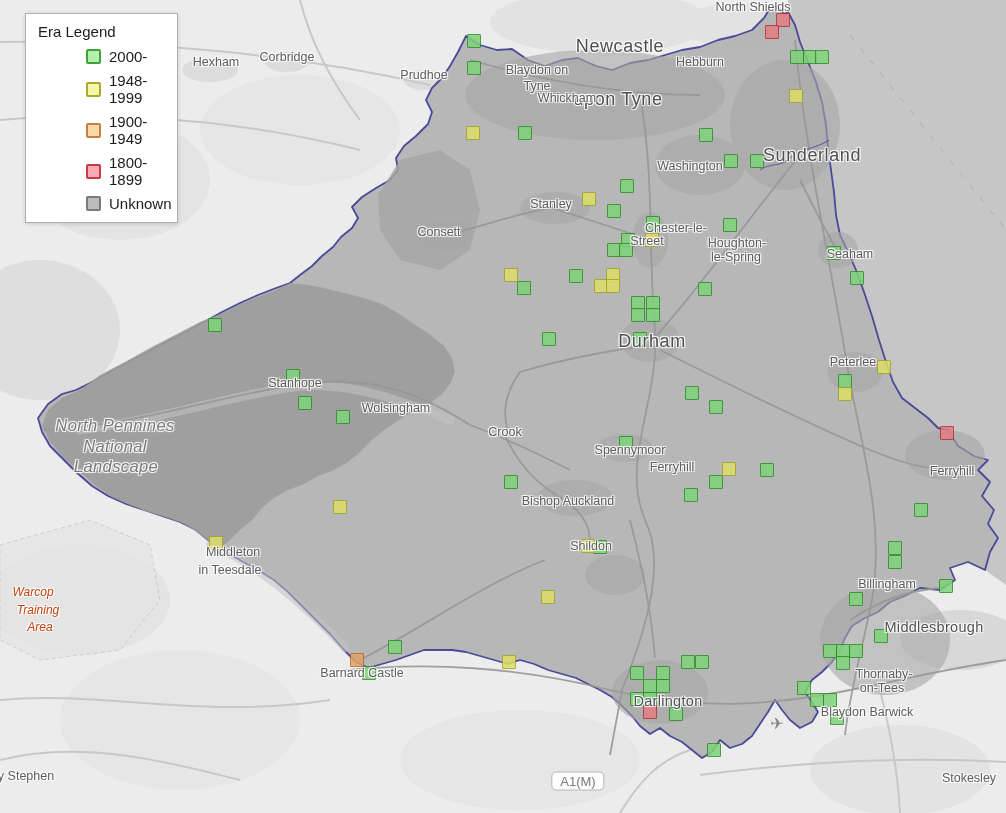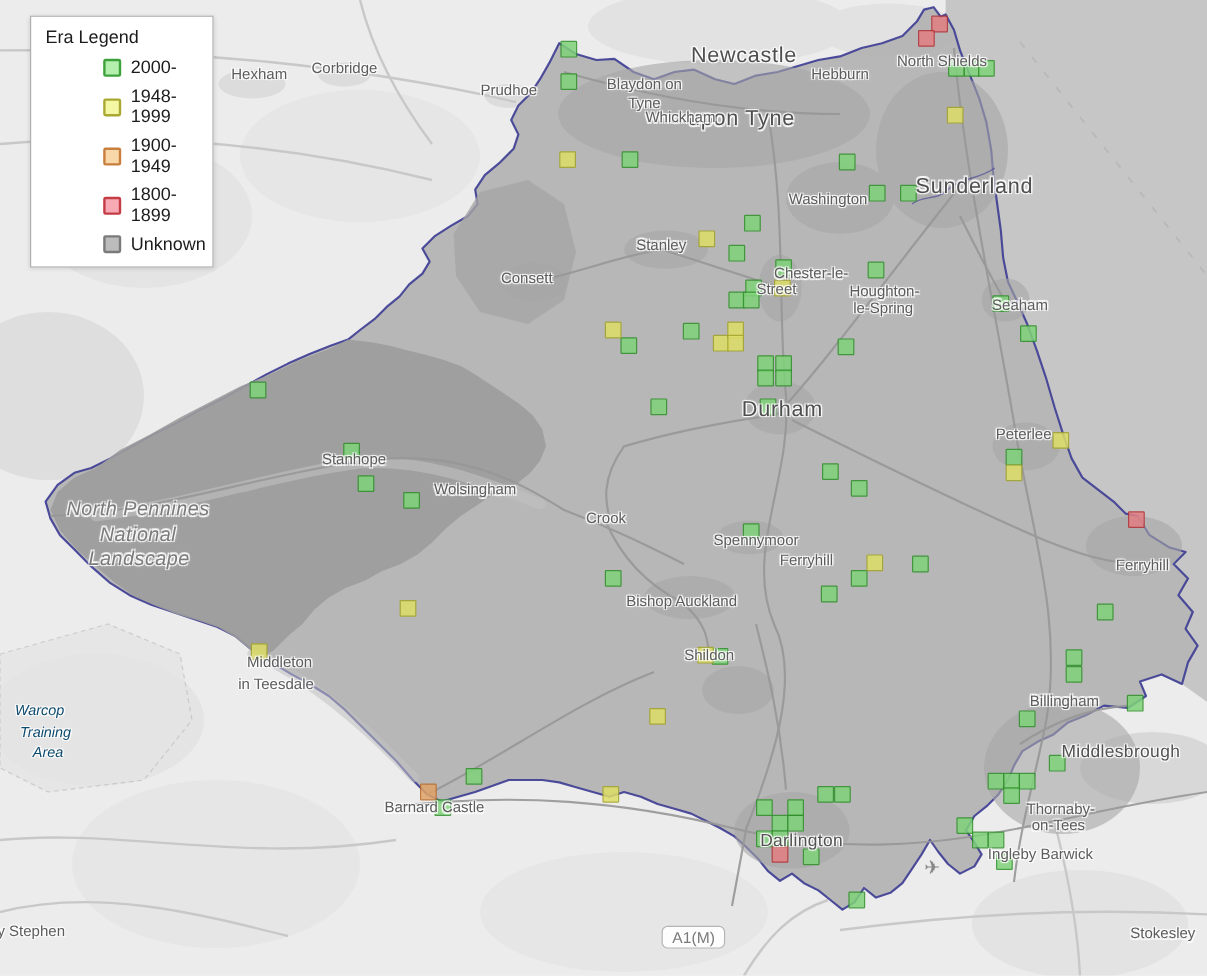--- a/index.html
+++ b/index.html
@@ -6,21 +6,21 @@
   body{font-family:"Liberation Sans", sans-serif;}
   #app{position:relative;width:1006px;height:813px;overflow:hidden;background:#ececec;}
   #basemap{position:absolute;left:0;top:0;z-index:1;}
   #markers-layer,#labels-layer{position:absolute;left:0;top:0;width:100%;height:100%;z-index:3;pointer-events:none;}
   .marker{position:absolute;width:14px;height:14px;box-sizing:border-box;border:1.5px solid;opacity:.85;border-radius:1px;pointer-events:auto;cursor:pointer;}
   .place-label{position:absolute;transform:translate(-50%,-50%);white-space:nowrap;color:#5c5c5c;font-size:12.5px;
     text-shadow:-1px -1px 0 rgba(255,255,255,.75),1px -1px 0 rgba(255,255,255,.75),-1px 1px 0 rgba(255,255,255,.75),1px 1px 0 rgba(255,255,255,.75),0 0 3px rgba(255,255,255,.9);}
   .place-label.city{font-size:18px;color:#4e4e4e;letter-spacing:.6px;}
   .place-label.city2{font-size:14.5px;color:#525252;letter-spacing:.3px;}
   .place-label.area{font-size:16.5px;font-style:italic;color:#7a7a7a;letter-spacing:.4px;}
-  .place-label.area-small{font-size:12px;font-style:italic;color:#0c4a6e;}
+  .place-label.area-small{font-size:12px;font-style:italic;color:#c2410c;}
   #road-badge{position:absolute;transform:translate(-50%,-50%);z-index:3;background:#fdfdfd;border:1.5px solid #b5b5b5;border-radius:5px;color:#7a7a7a;font-size:13px;padding:1px 8px;}
   #airport-icon{position:absolute;transform:translate(-50%,-50%);z-index:2;color:#878787;font-size:16px;}
   #legend{position:absolute;left:25px;top:13px;width:127px;z-index:5;background:#ffffff;border:1px solid #b0b0b0;box-shadow:0 1px 4px rgba(0,0,0,.15);padding:9px 12px 10px 12px;}
   .legend-title{font-size:15px;color:#1c1c1c;margin-bottom:8px;}
   .legend-item{display:flex;align-items:center;margin-bottom:7px;margin-left:48px;}
   .legend-item:last-child{margin-bottom:0;}
   .swatch{width:15px;height:15px;box-sizing:border-box;border:2px solid;border-radius:2px;margin-right:8px;flex:0 0 auto;}
   .legend-label{font-size:15px;color:#1c1c1c;}
 </style>
 </head>
@@ -209,21 +209,21 @@
   <div id="labels-layer">
       <div class="place-label town" style="left: 216px; top: 62px;">Hexham</div>
       <div class="place-label town" style="left: 287px; top: 57px;">Corbridge</div>
       <div class="place-label town" style="left: 424px; top: 75px;">Prudhoe</div>
       <div class="place-label town" style="left: 537px; top: 70px;">Blaydon on</div>
       <div class="place-label town" style="left: 537px; top: 86px;">Tyne</div>
       <div class="place-label city" style="left: 620px; top: 46px;">Newcastle</div>
       <div class="place-label city" style="left: 618px; top: 67px; margin-top: 32px;">upon Tyne</div>
       <div class="place-label town" style="left: 567px; top: 98px;">Whickham</div>
       <div class="place-label town" style="left: 700px; top: 62px;">Hebburn</div>
-      <div class="place-label town" style="left: 785px; top: 7px; margin-top: 44px;">North Shields</div>
+      <div class="place-label town" style="left: 753px; top: 7px;">North Shields</div>
       <div class="place-label city" style="left: 812px; top: 155px;">Sunderland</div>
       <div class="place-label town" style="left: 690px; top: 166px;">Washington</div>
       <div class="place-label town" style="left: 551px; top: 204px;">Stanley</div>
       <div class="place-label town" style="left: 676px; top: 228px;">Chester-le-</div>
       <div class="place-label town" style="left: 647px; top: 241px;">Street</div>
       <div class="place-label town" style="left: 737px; top: 243px;">Houghton-</div>
       <div class="place-label town" style="left: 736px; top: 257px;">le-Spring</div>
       <div class="place-label town" style="left: 439px; top: 232px;">Consett</div>
       <div class="place-label town" style="left: 850px; top: 254px;">Seaham</div>
       <div class="place-label city" style="left: 652px; top: 341px;">Durham</div>
@@ -243,21 +243,21 @@
       <div class="place-label area-small" style="left: 40px; top: 627px;">Area</div>
       <div class="place-label town" style="left: 233px; top: 552px;">Middleton</div>
       <div class="place-label town" style="left: 230px; top: 570px;">in Teesdale</div>
       <div class="place-label town" style="left: 362px; top: 673px;">Barnard Castle</div>
       <div class="place-label city2" style="left: 668px; top: 701px;">Darlington</div>
       <div class="place-label town" style="left: 952px; top: 471px;">Ferryhill</div>
       <div class="place-label town" style="left: 887px; top: 584px;">Billingham</div>
       <div class="place-label city2" style="left: 934px; top: 627px;">Middlesbrough</div>
       <div class="place-label town" style="left: 884px; top: 674px;">Thornaby-</div>
       <div class="place-label town" style="left: 882px; top: 688px;">on-Tees</div>
-      <div class="place-label town" style="left: 867px; top: 712px;">Ingleby Barwick</div>
+      <div class="place-label town" style="left: 867px; top: 712px;">Blaydon Barwick</div>
       <div class="place-label town" style="left: 969px; top: 778px;">Stokesley</div>
       <div class="place-label town" style="left: 26px; top: 776px;">y Stephen</div>
     </div>
 
   <div id="road-badge" style="left: 578px; top: 781px;">A1(M)</div>
   <div id="airport-icon" style="left: 777px; top: 723px;">✈</div>
 
   <div id="legend">
     <div class="legend-title">Era Legend</div>
     <div class="legend-item">

